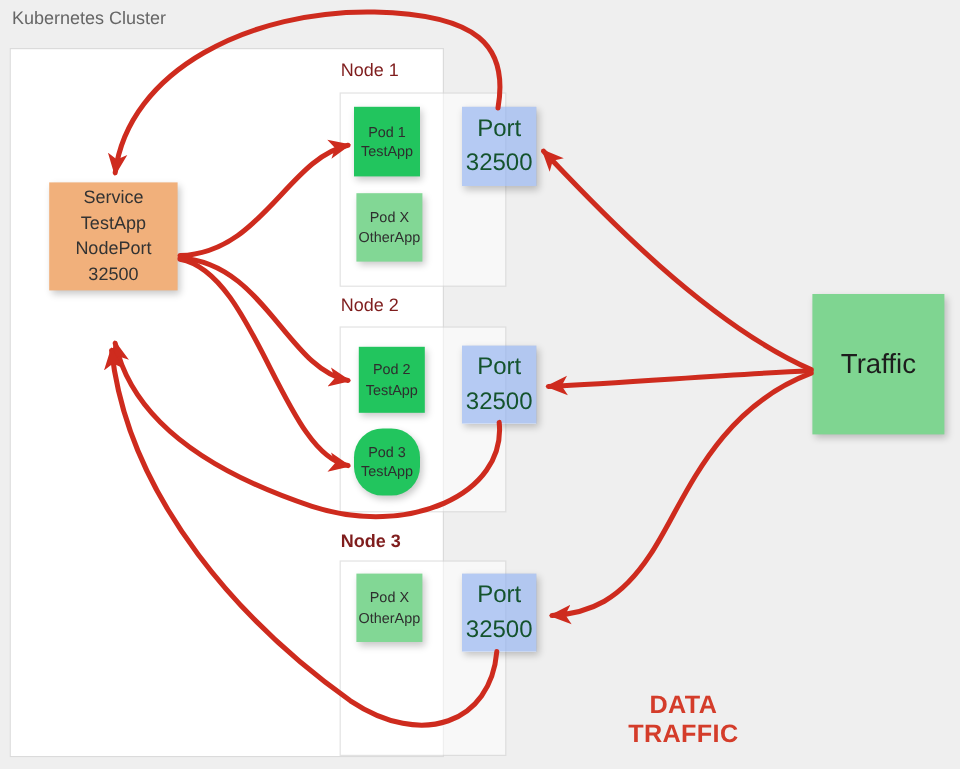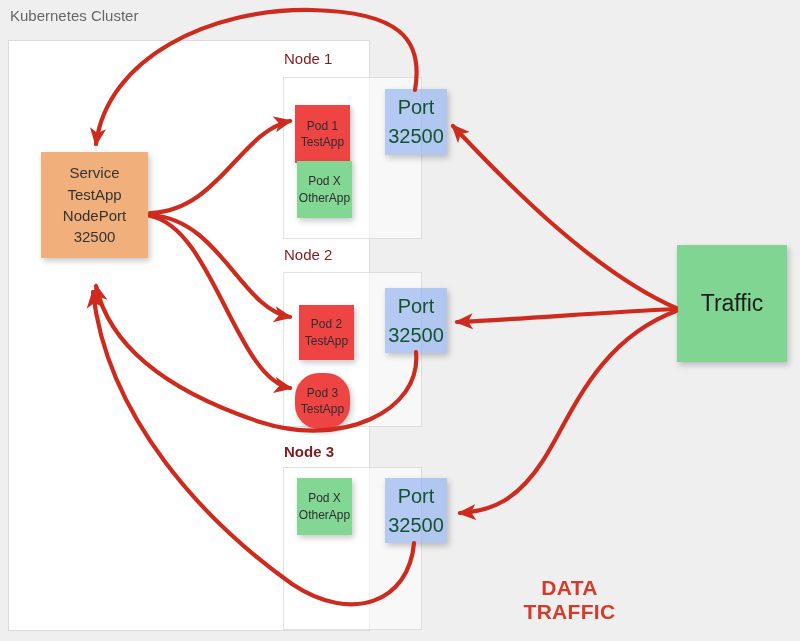--- a/index.html
+++ b/index.html
@@ -29,39 +29,39 @@
   }
   .node1-box{top:77px;height:160px;}
   .node2-box{top:272px;height:153px;}
   .node3-box{top:467px;height:161px;}
   .node-label{position:absolute;left:284px;font-size:15px;color:#7f1d1d;z-index:3;}
   .node1-label{top:50px;}
   .node2-label{top:246px;}
   .node3-label{top:443px;font-weight:bold;}
   
   .pod{z-index:4;font-size:12px;line-height:1.35;color:#2e2e2e;}
-  .pod-yellow{background:#ef4444;margin-top:16px;}
+  .pod-yellow{background:#22c55e;}
   .pod-green{background:#82D795;}
   .pod1{left:295px;top:89px;width:55px;height:58px;}
   .podx1{left:297px;top:161px;width:55px;height:57px;}
   .pod2{left:299px;top:289px;width:55px;height:55px;}
   .pod3{left:295px;top:357px;width:55px;height:56px;border-radius:24px;}
   .podx3{left:297px;top:478px;width:55px;height:57px;}
   
   .port{
     z-index:4;background:rgba(140,175,240,0.62);
     font-size:20px;line-height:1.45;color:#14532d;
     width:62px;
   }
   .port1{left:385px;top:89px;height:66px;}
   .port2{left:385px;top:288px;height:65px;}
   .port3{left:385px;top:478px;height:65px;}
   
   .service{
-    left:41px;top:152px;width:107px;height:106px;
+    left:41px;top:152px;width:107px;height:90px;
     background:#F1B07B;z-index:4;
     font-size:15px;line-height:1.42;color:#333;
   }
   
   .external{
     left:677px;top:245px;width:110px;height:117px;
     background:#7FD591;z-index:4;
     font-size:23px;line-height:1.55;color:#1d1d1d;
   }
   

